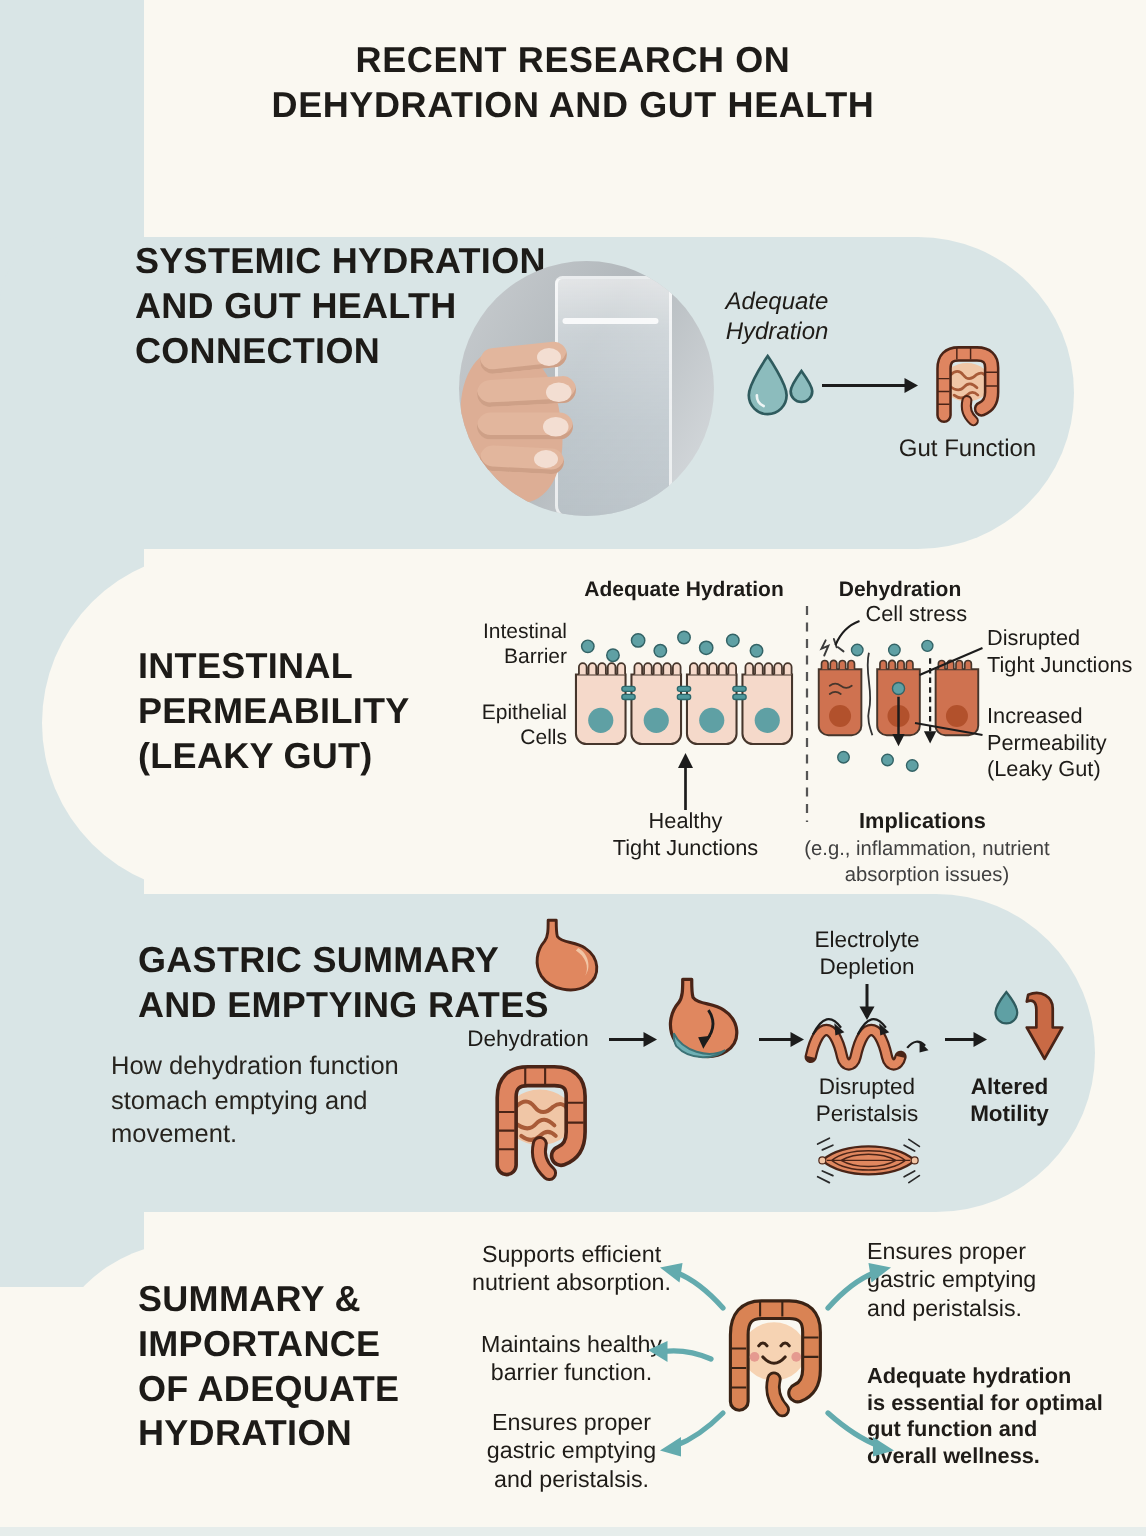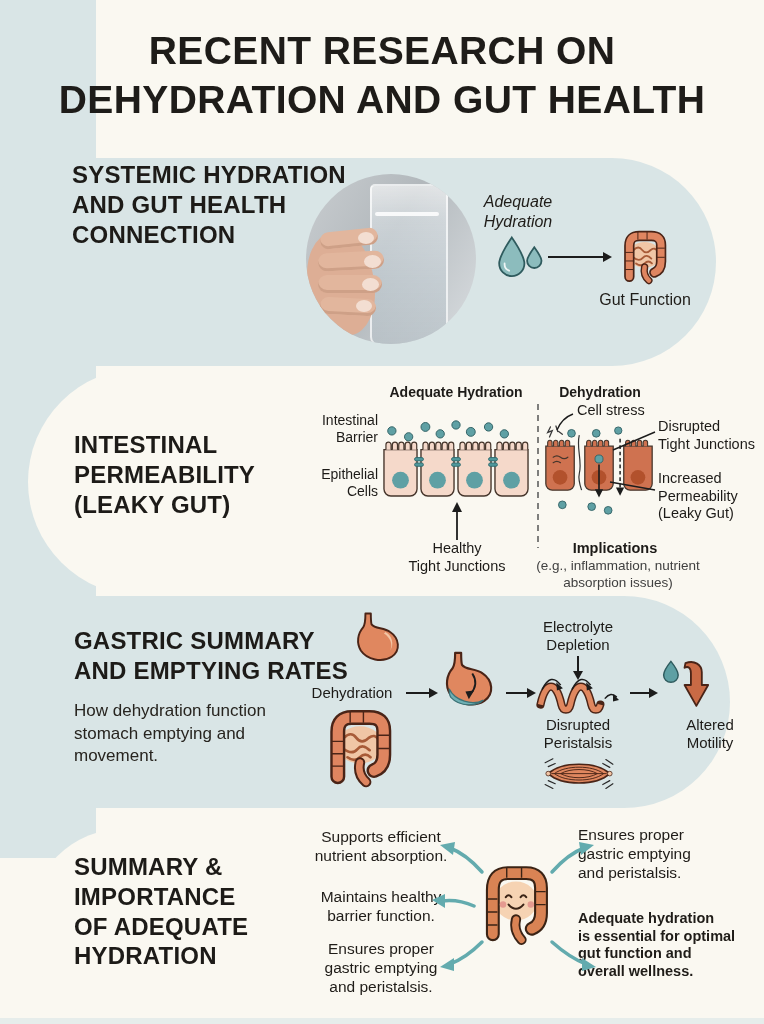--- a/index.html
+++ b/index.html
@@ -7,22 +7,22 @@
           font-family:"Liberation Sans","DejaVu Sans",sans-serif;color:#1d1b18;}
   .abs{position:absolute;}
   [data-bind]{white-space:pre-line;}
   
   .teal{background:#d9e5e6;}
   .cream{background:#faf8f1;}
   .band{z-index:1;}
   .pill{z-index:2;}
   .content{z-index:3;}
   
-  .title-txt{font-size:39px;font-weight:bold;line-height:1.26;letter-spacing:.4px;text-align:center;color:#1e1c19;}
-  .h{font-size:24px;font-weight:bold;line-height:1.24;letter-spacing:.2px;color:#1d1b18;}
+  .title-txt{font-size:24px;font-weight:bold;line-height:1.26;letter-spacing:.4px;text-align:center;color:#1e1c19;}
+  .h{font-size:24px;font-weight:bold;line-height:1.24;letter-spacing:.2px;color:#1d1b18;margin-left:18px;}
   .body-txt{font-size:17px;line-height:1.33;color:#27241f;}
   .lbl{font-size:14.5px;line-height:1.22;color:#1d1b18;}
   .lbl-s{font-size:13.5px;line-height:1.25;color:#404040;}
   .flow-lbl{font-size:15px;line-height:1.22;color:#1d1b18;}
   .pt{font-size:15.5px;line-height:1.22;color:#1f1c18;}
   .b{font-weight:bold;}
   .ctr{text-align:center;}
   .rgt{text-align:right;}
   
   .h-arrow{position:absolute;height:2px;background:#1c1c1c;z-index:3;}
@@ -270,21 +270,21 @@
   </div>
 
   <div class="h-arrow" style="left:630px;top:692px;width:26px;"></div>
 
   <div class="abs content" style="left:660px;top:656px;width:50px;height:58px;">
     <svg width="50" height="58" viewBox="0 0 55 60">
       <path d="M12,4 C12,4 4,14 4,19 a8,8 0 0 0 16,0 C20,14 12,4 12,4 Z" fill="#5fa0a4" stroke="#2f5b5e" stroke-width="1.6"></path>
       <path d="M28,6 C38,2 46,8 46,16 L46,30 L53,30 L40,53 L27,30 L34,30 L34,17 C34,11 31,9 27,11 Z" fill="#c96a45" stroke="#4a2417" stroke-width="2" stroke-linejoin="round"></path>
     </svg>
   </div>
-  <div class="abs content flow-lbl ctr" data-bind="section3.step_altered" style="left:665px;top:716px;width:90px;">Altered
+  <div class="abs content flow-lbl ctr" data-bind="section3.step_altered" style="left:628px;top:716px;width:90px;font-weight:bold;">Altered
 Motility</div>
 
   <div class="abs content pt ctr" data-bind="section4.point_absorption" style="left:295px;top:828px;width:172px;">Supports efficient
 nutrient absorption.</div>
 
   <div class="abs content h" data-bind="section4.heading" style="left:74px;top:852px;width:230px;">SUMMARY &amp;
 IMPORTANCE
 OF ADEQUATE
 HYDRATION</div>
   <div class="abs content pt ctr" data-bind="section4.point_barrier" style="left:300px;top:888px;width:162px;">Maintains healthy

